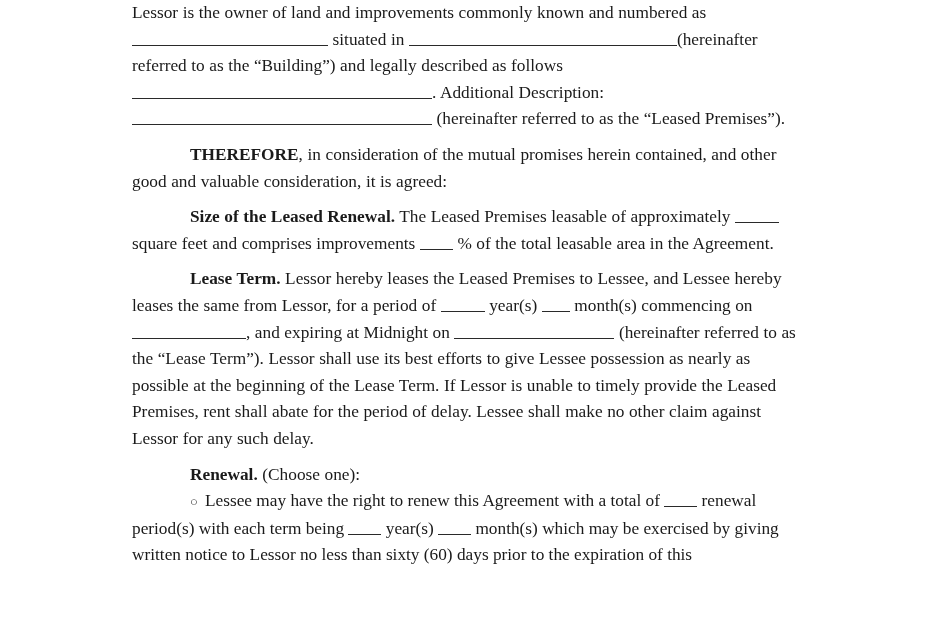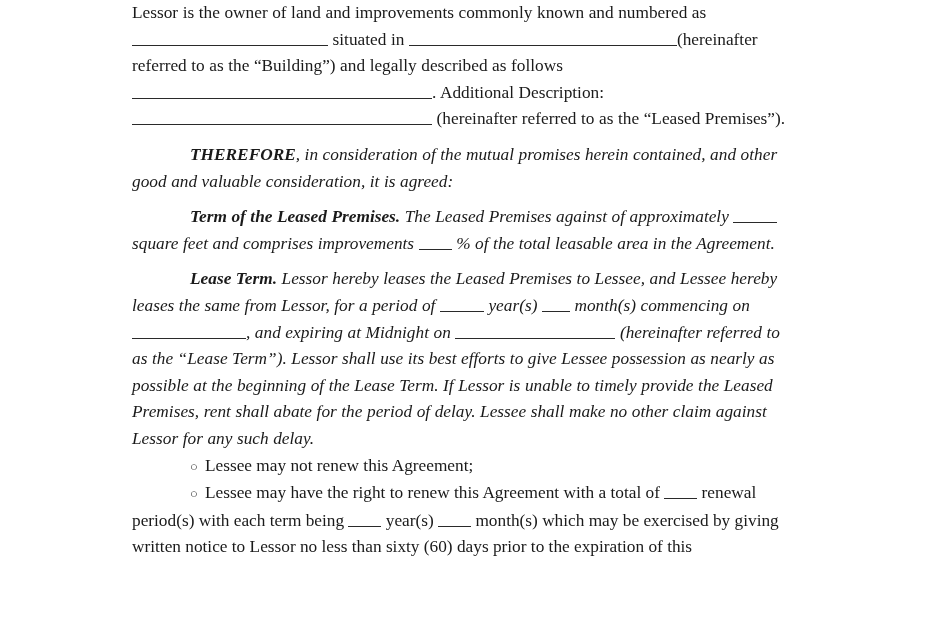--- a/index.html
+++ b/index.html
@@ -29,21 +29,20 @@
   p.para {
     margin: 0;
     font-size: 17.3px;
     line-height: 26.6px;
     text-align: left;
     letter-spacing: 0.01px;
     word-spacing: 0.2px;
   }
   p.indent {
     text-indent: 58px;
-    font-style: italic;
   }
   p.gap {
     margin-top: 9px;
   }
   .bold {
     font-weight: bold;
   }
   
   .blank {
     display: inline-block;
@@ -83,23 +82,23 @@
 </head>
 <body>
 
 <div id="doc">
   <div class="page-body">
 
     <p class="para"><span>Lessor is the owner of land and improvements commonly known and numbered as</span> <span class="blank b-lg"></span> <span>situated in</span> <span class="blank b-xl"></span><span>(hereinafter referred to as the “Building”) and legally described as follows</span> <span class="blank b-xxl"></span><span>.</span> <span>Additional Description:</span> <span class="blank b-xxl"></span> <span>(hereinafter referred to as the “Leased Premises”).</span></p>
 
     <p class="para indent gap"><span class="bold">THEREFORE</span><span>, in consideration of the mutual promises herein contained, and other good and valuable consideration, it is agreed:</span></p>
 
-    <p class="para indent gap"><span class="bold">Term of the Leased Premises.</span><span> The Leased Premises against of approximately</span> <span class="blank b-xs"></span> <span>square feet and comprises improvements</span> <span class="blank b-2xs"></span> <span>% of the total leasable area in the Agreement.</span></p>
+    <p class="para indent gap"><span class="bold">Size of the Leased Renewal.</span><span> The Leased Premises leasable of approximately</span> <span class="blank b-xs"></span> <span>square feet and comprises improvements</span> <span class="blank b-2xs"></span> <span>% of the total leasable area in the Agreement.</span></p>
 
     <p class="para indent gap"><span class="bold">Lease Term.</span><span> Lessor hereby leases the Leased Premises to Lessee, and Lessee hereby leases the same from Lessor, for a period of</span> <span class="blank b-xs"></span> <span>year(s)</span> <span class="blank b-tiny"></span> <span>month(s) commencing on</span>  <span class="blank b-sm"></span><span>, and expiring at Midnight on</span> <span class="blank b-md"></span> <span>(hereinafter referred to as the “Lease Term”). Lessor shall use its best efforts to give Lessee possession as nearly as possible at the beginning of the Lease Term. If Lessor is unable to timely provide the Leased Premises, rent shall abate for the period of delay. Lessee shall make no other claim against Lessor for any such delay.</span></p>
 
+    <p class="para indent gap"><span class="bold">Renewal.</span><span> (Choose one):</span></p>
 
-    <p class="choice"><span class="choice-indent"></span><span class="bullet">○</span><span>Lessee may not renew this Agreement;</span></p>
 
     <p class="choice"><span class="choice-indent"></span><span class="bullet">○</span><span>Lessee may have the right to renew this Agreement with a total of</span> <span class="blank b-2xs"></span> <span>renewal period(s) with each term being</span> <span class="blank b-2xs"></span> <span>year(s)</span> <span class="blank b-2xs"></span> <span>month(s) which may be exercised by giving written notice to Lessor no less than sixty (60) days prior to the expiration of this</span></p>
 
   </div>
 </div>
 
 </body></html>

